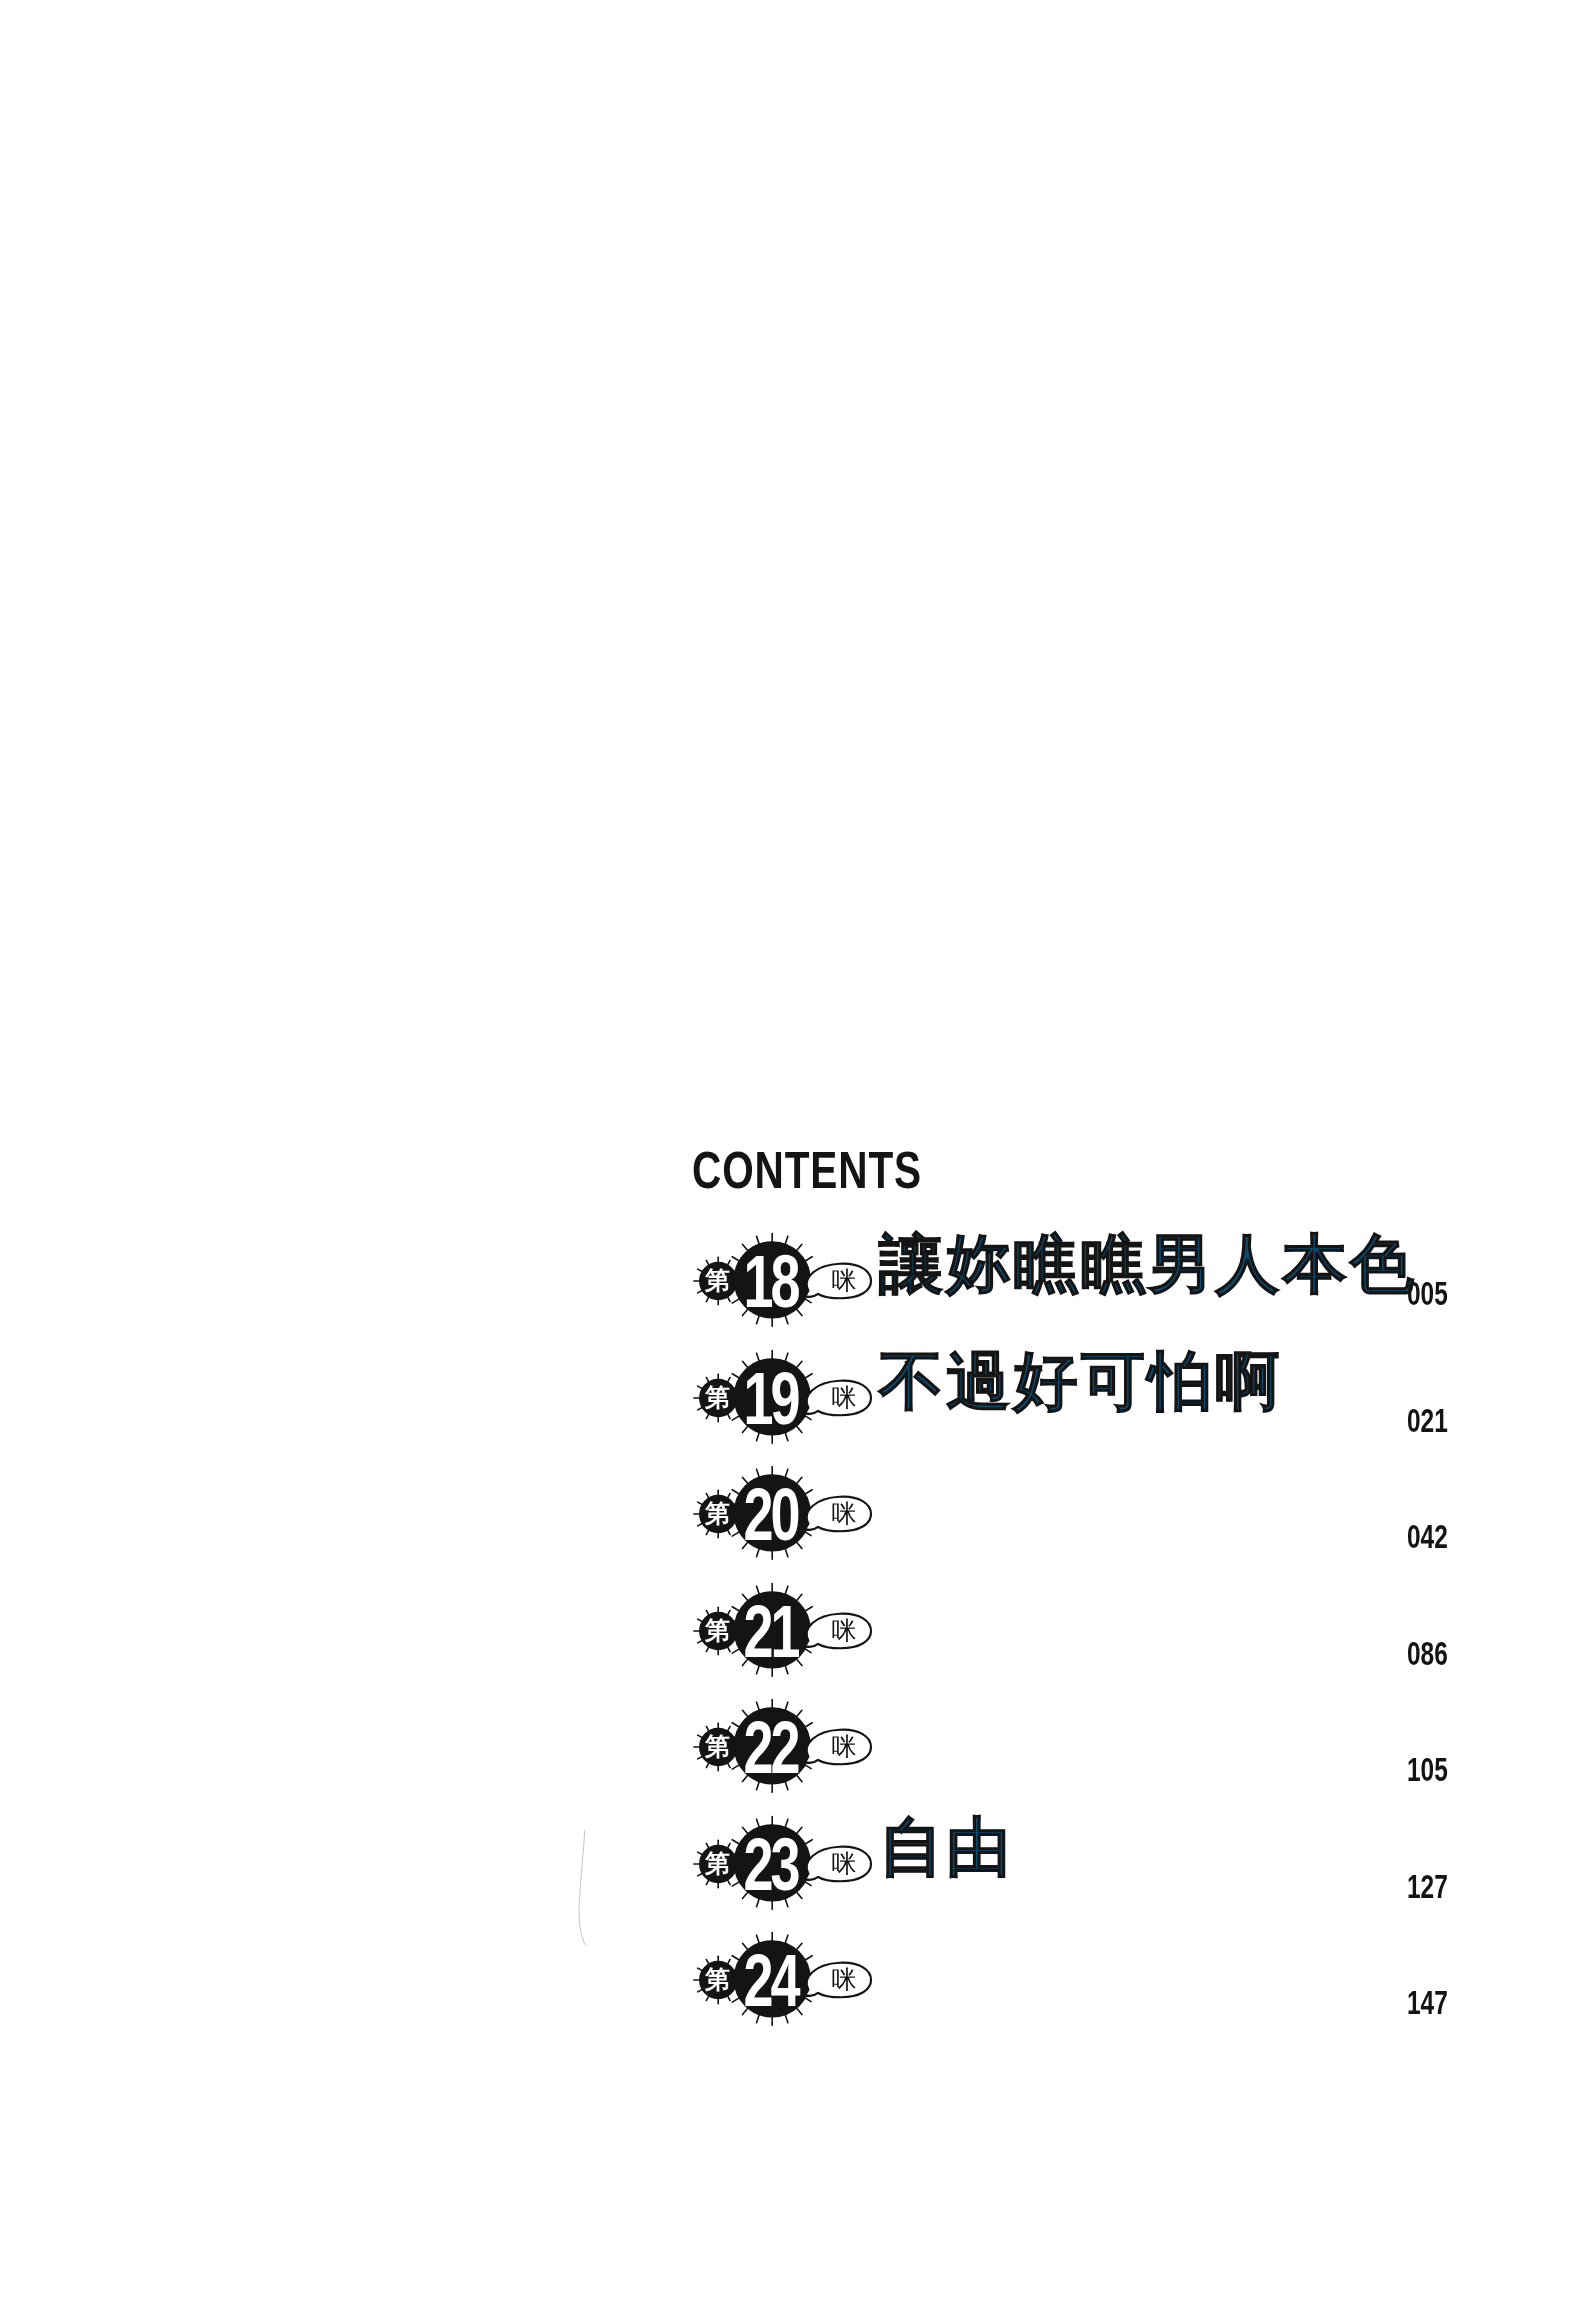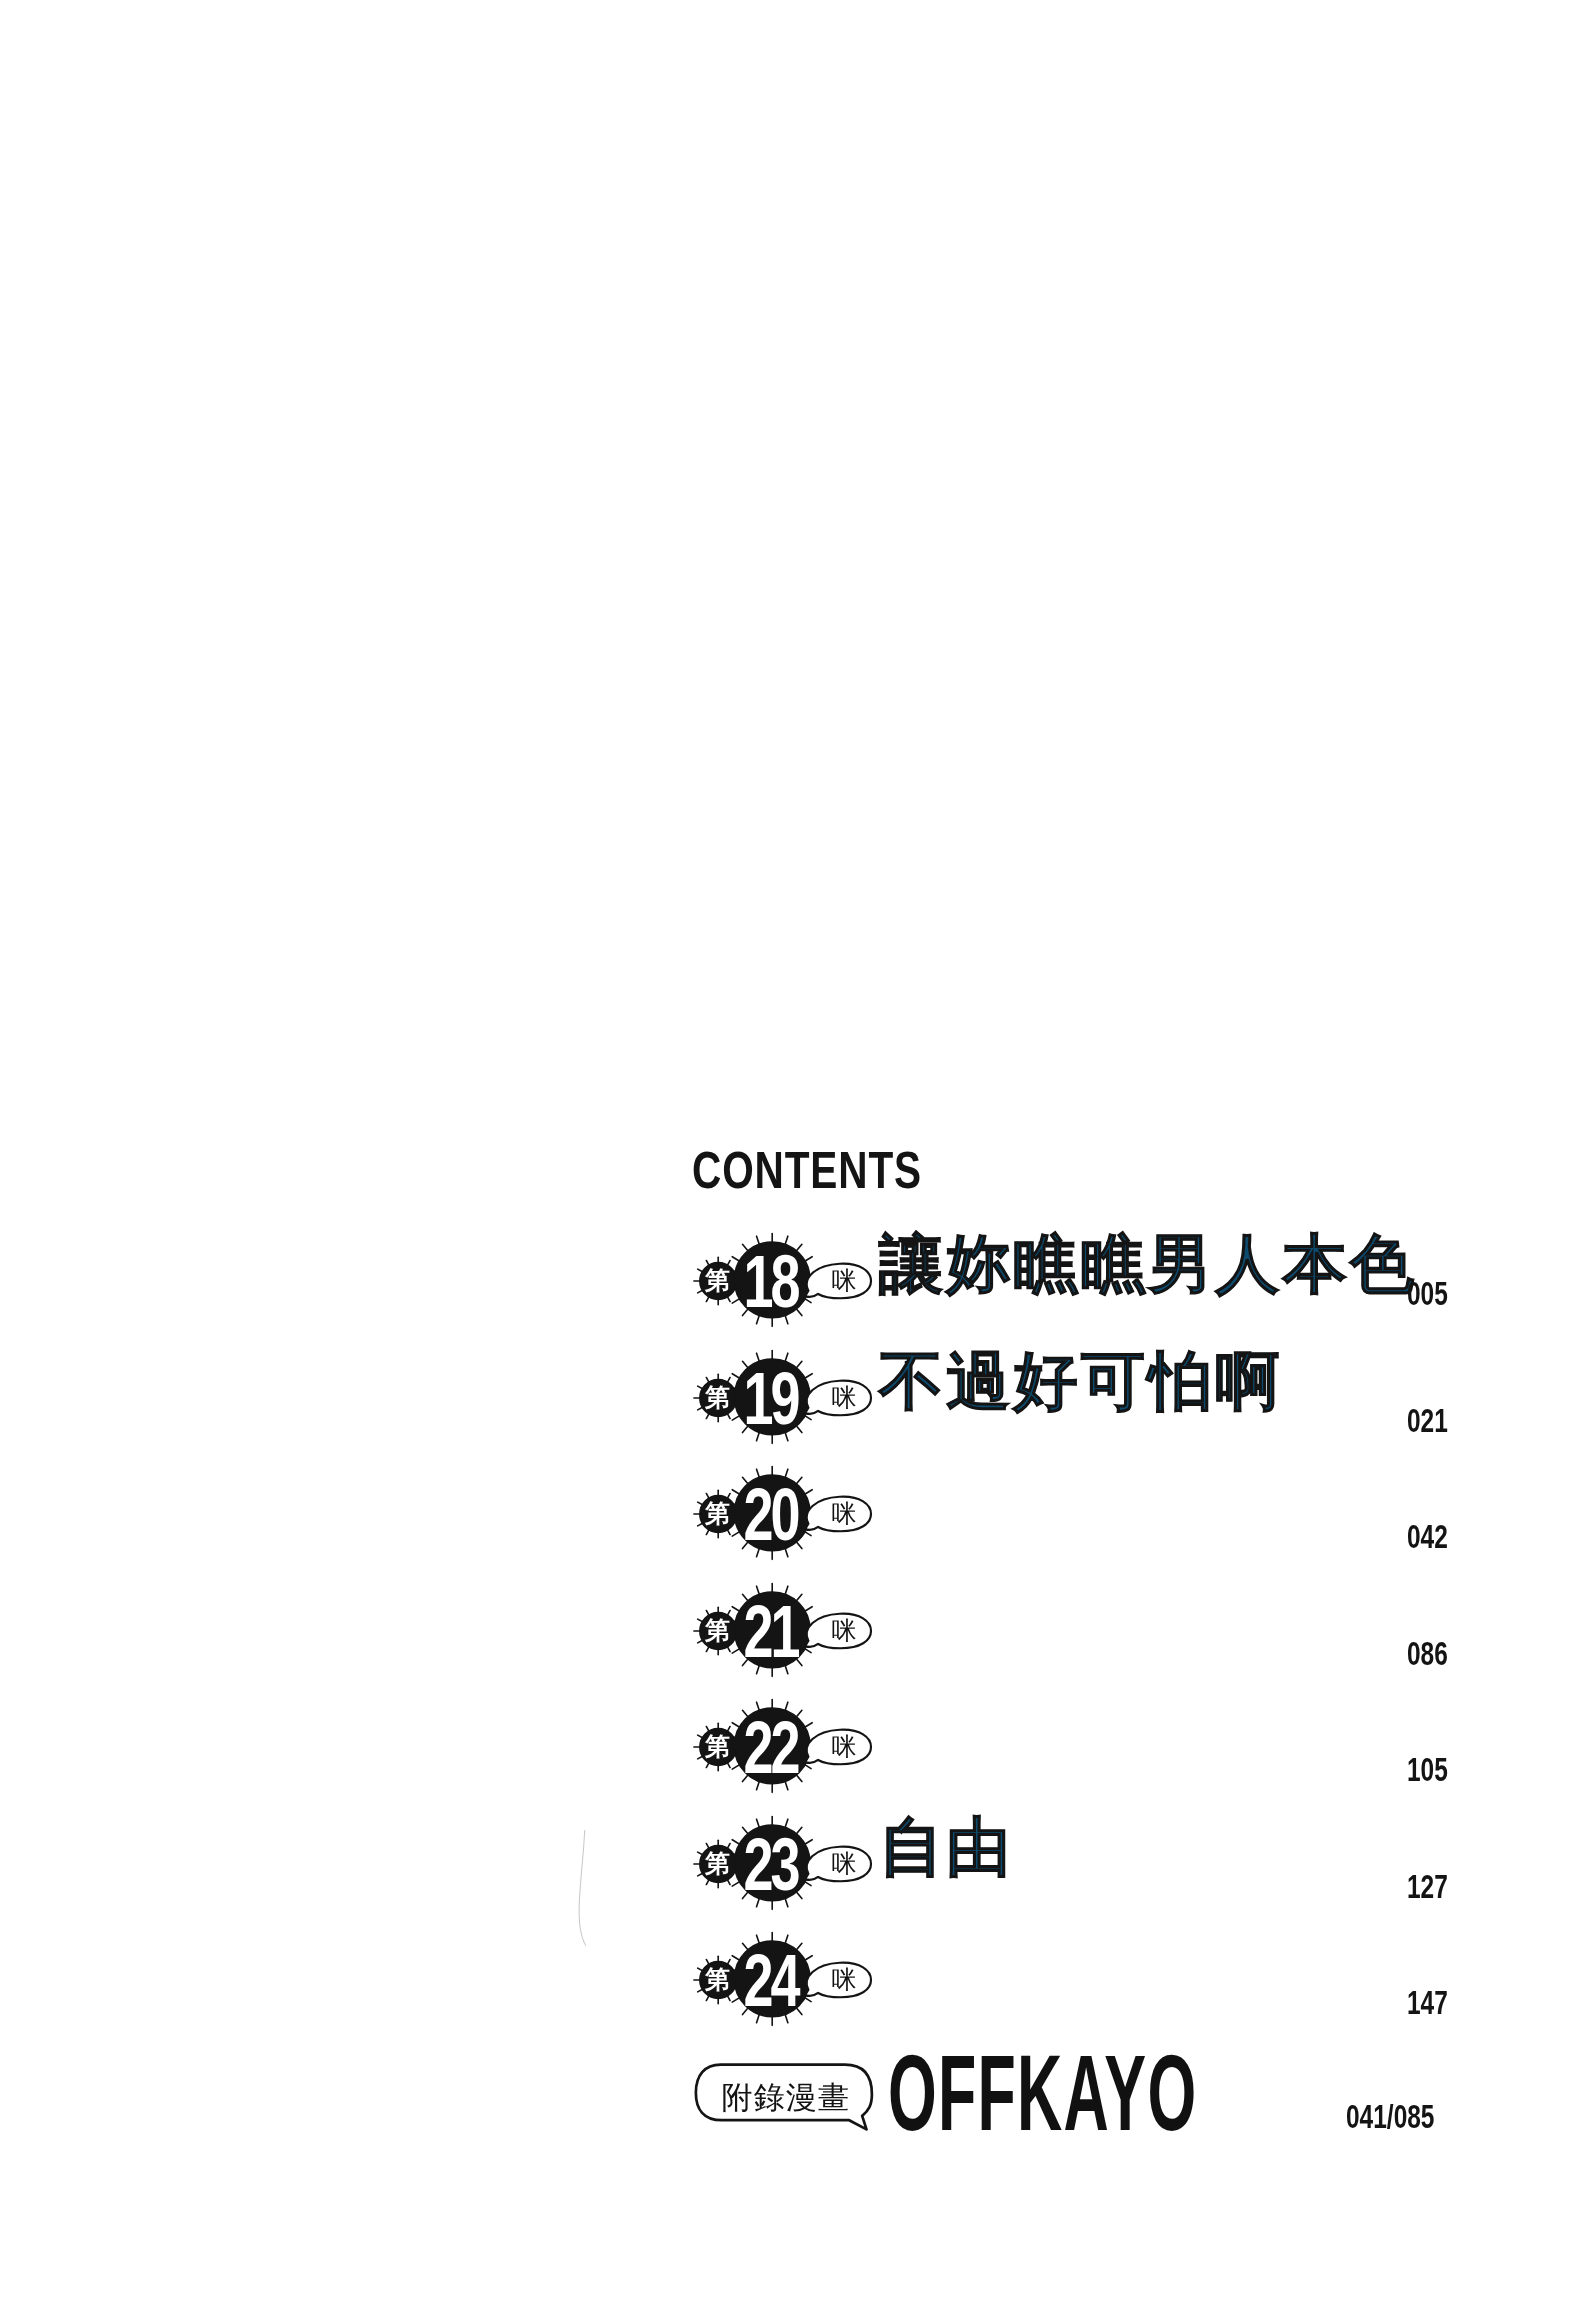--- a/index.html
+++ b/index.html
@@ -532,25 +532,15 @@
         </g>
         <path d="M222 118 C210 95 235 70 280 68 C318 66 338 82 338 100 C338 118 318 132 282 132 C262 132 250 130 240 124 C232 130 222 130 216 128 Z" fill="#ffffff" stroke="#141414" stroke-width="4"></path>
       </svg>
       <span class="badge-di">第</span>
       <span class="badge-num">24</span>
       <span class="badge-mi">咪</span>
     </div>
     <span class="page-num">147</span>
   </div>
 
-  <div class="appendix-row">
-    <div class="appendix-bubble">
-      <svg width="195" height="108" viewBox="0 0 360 200">
-        <path d="M60 40 L290 40 C325 40 340 60 340 95 C340 115 334 125 322 135 L330 160 L298 143 L62 143 C28 143 14 122 14 92 C14 60 30 40 60 40 Z" fill="#ffffff" stroke="#141414" stroke-width="5" stroke-linejoin="round"></path>
-      </svg>
-      <span class="appendix-bubble-text">附錄漫畫</span>
-    </div>
-    <span class="appendix-title">OFFKAYO</span>
-    <span class="appendix-pages">041/085</span>
-  </div>
 
 </div>
 
 
 </body></html>

